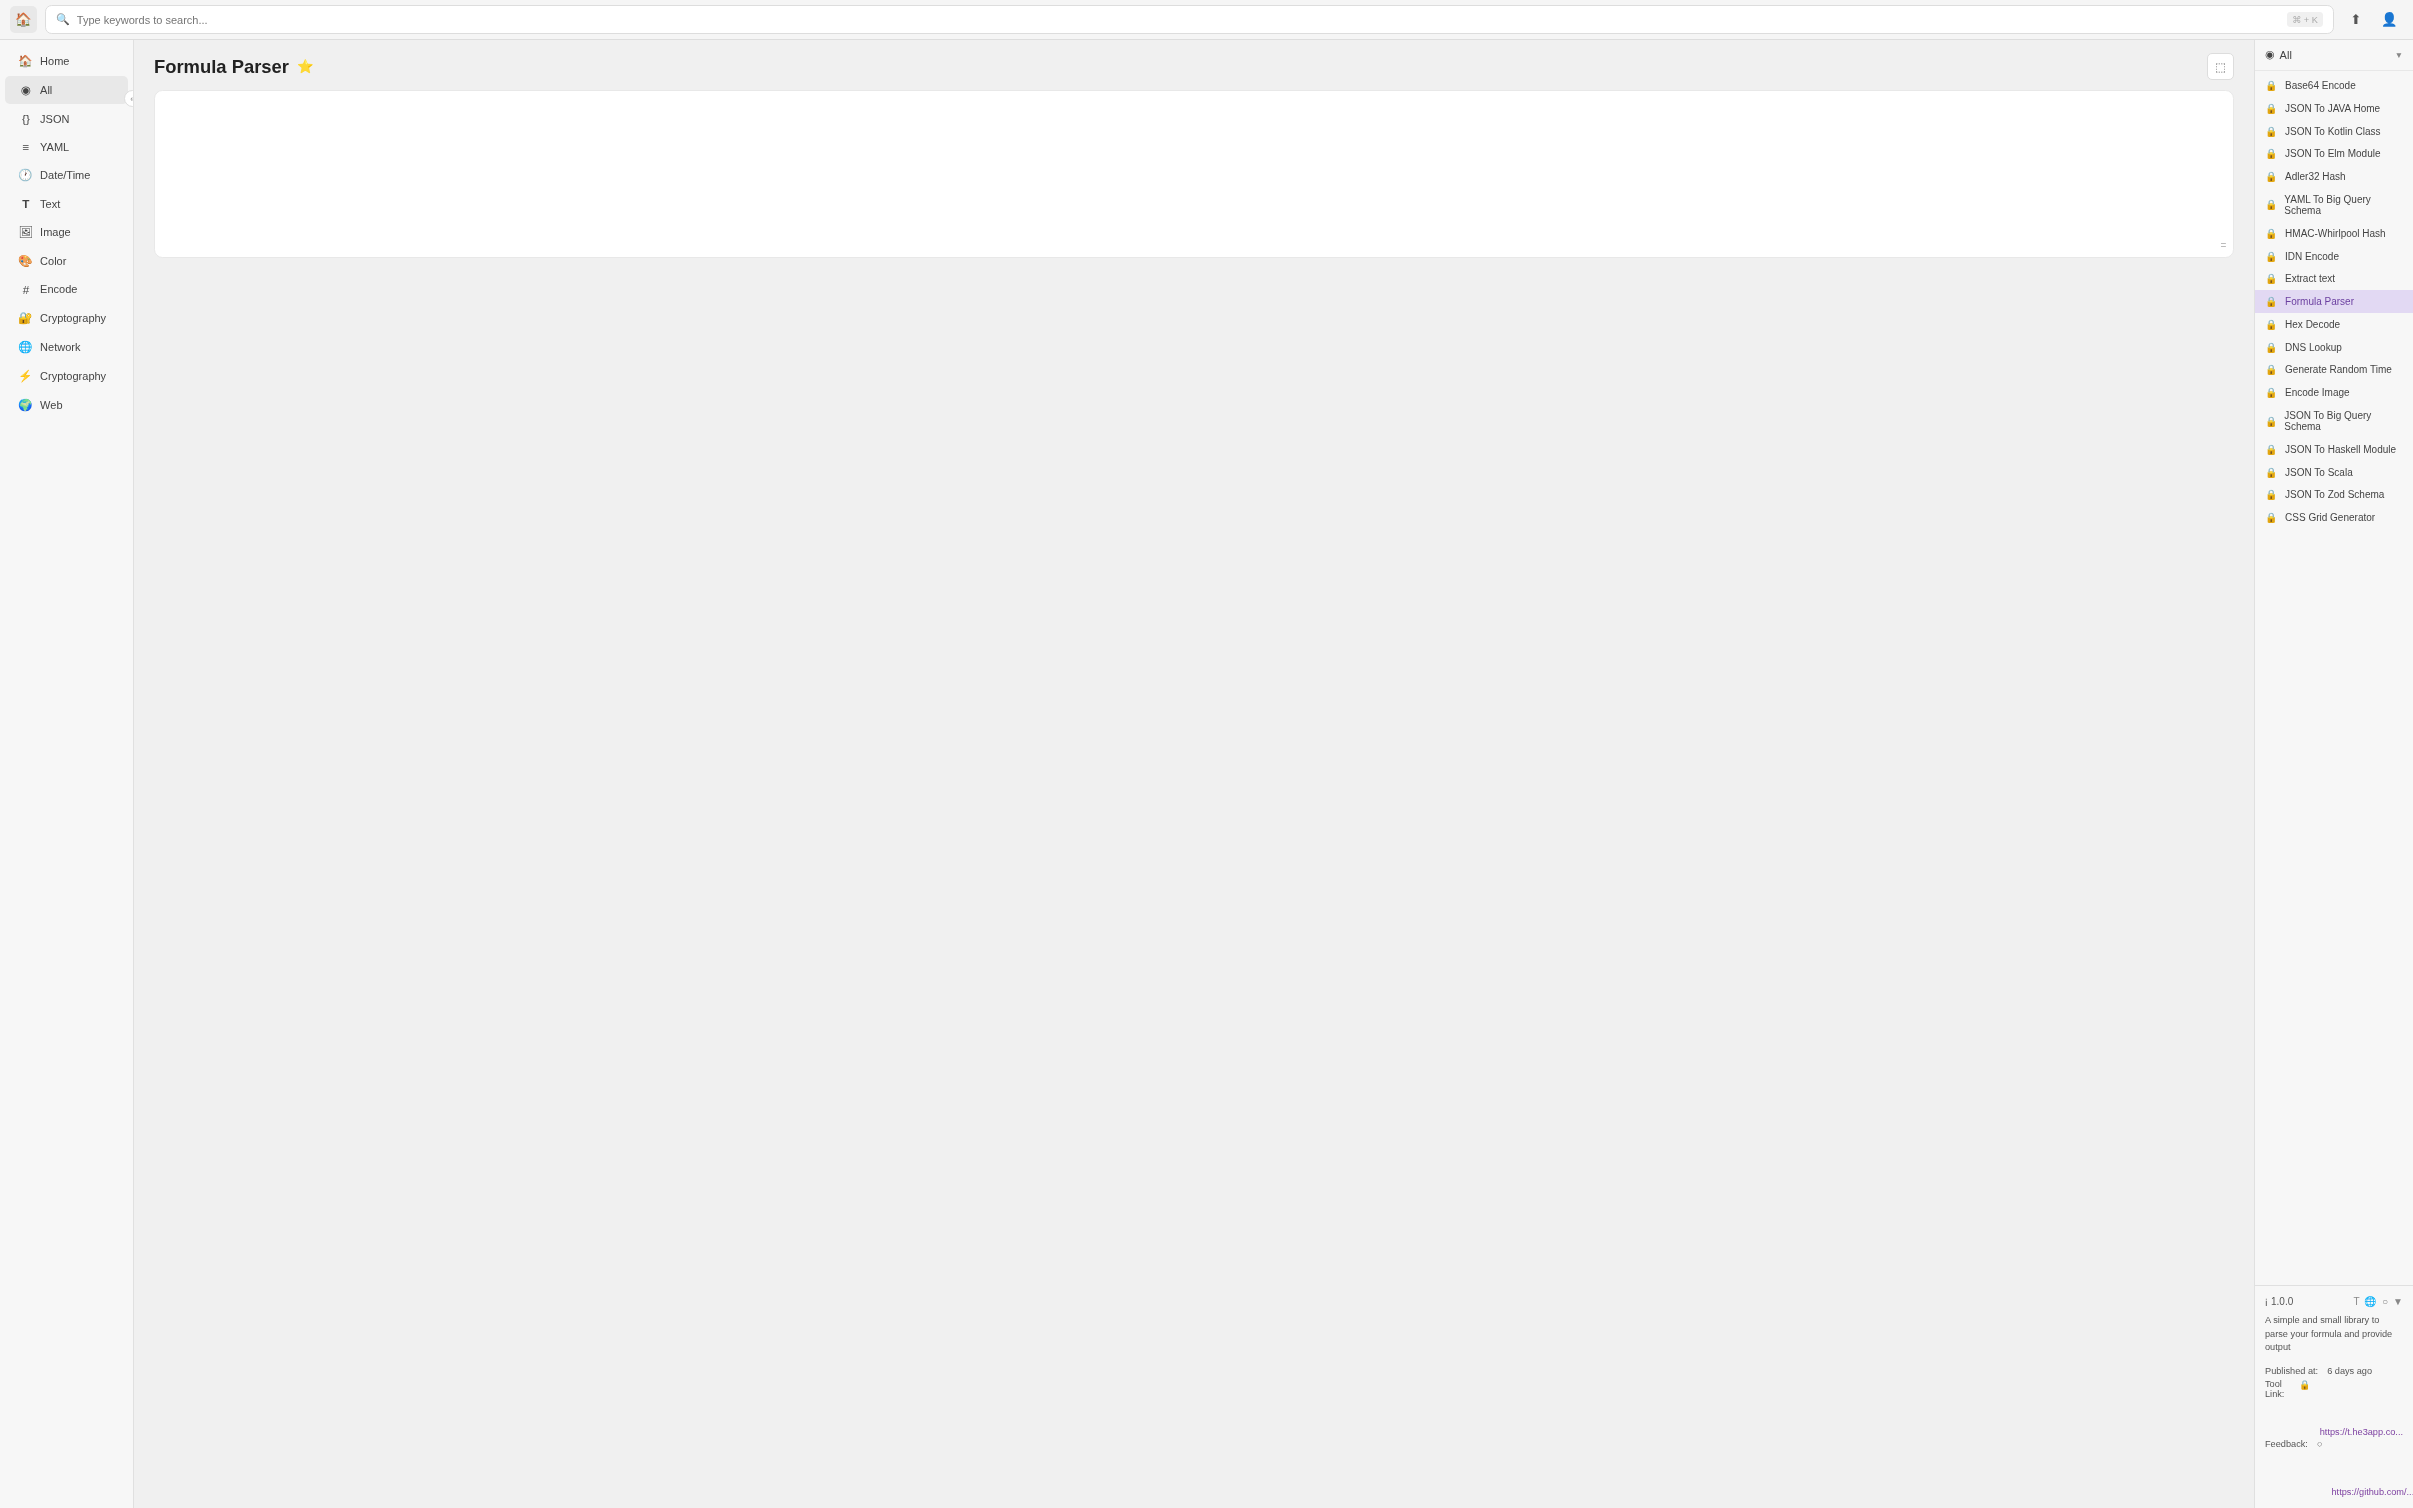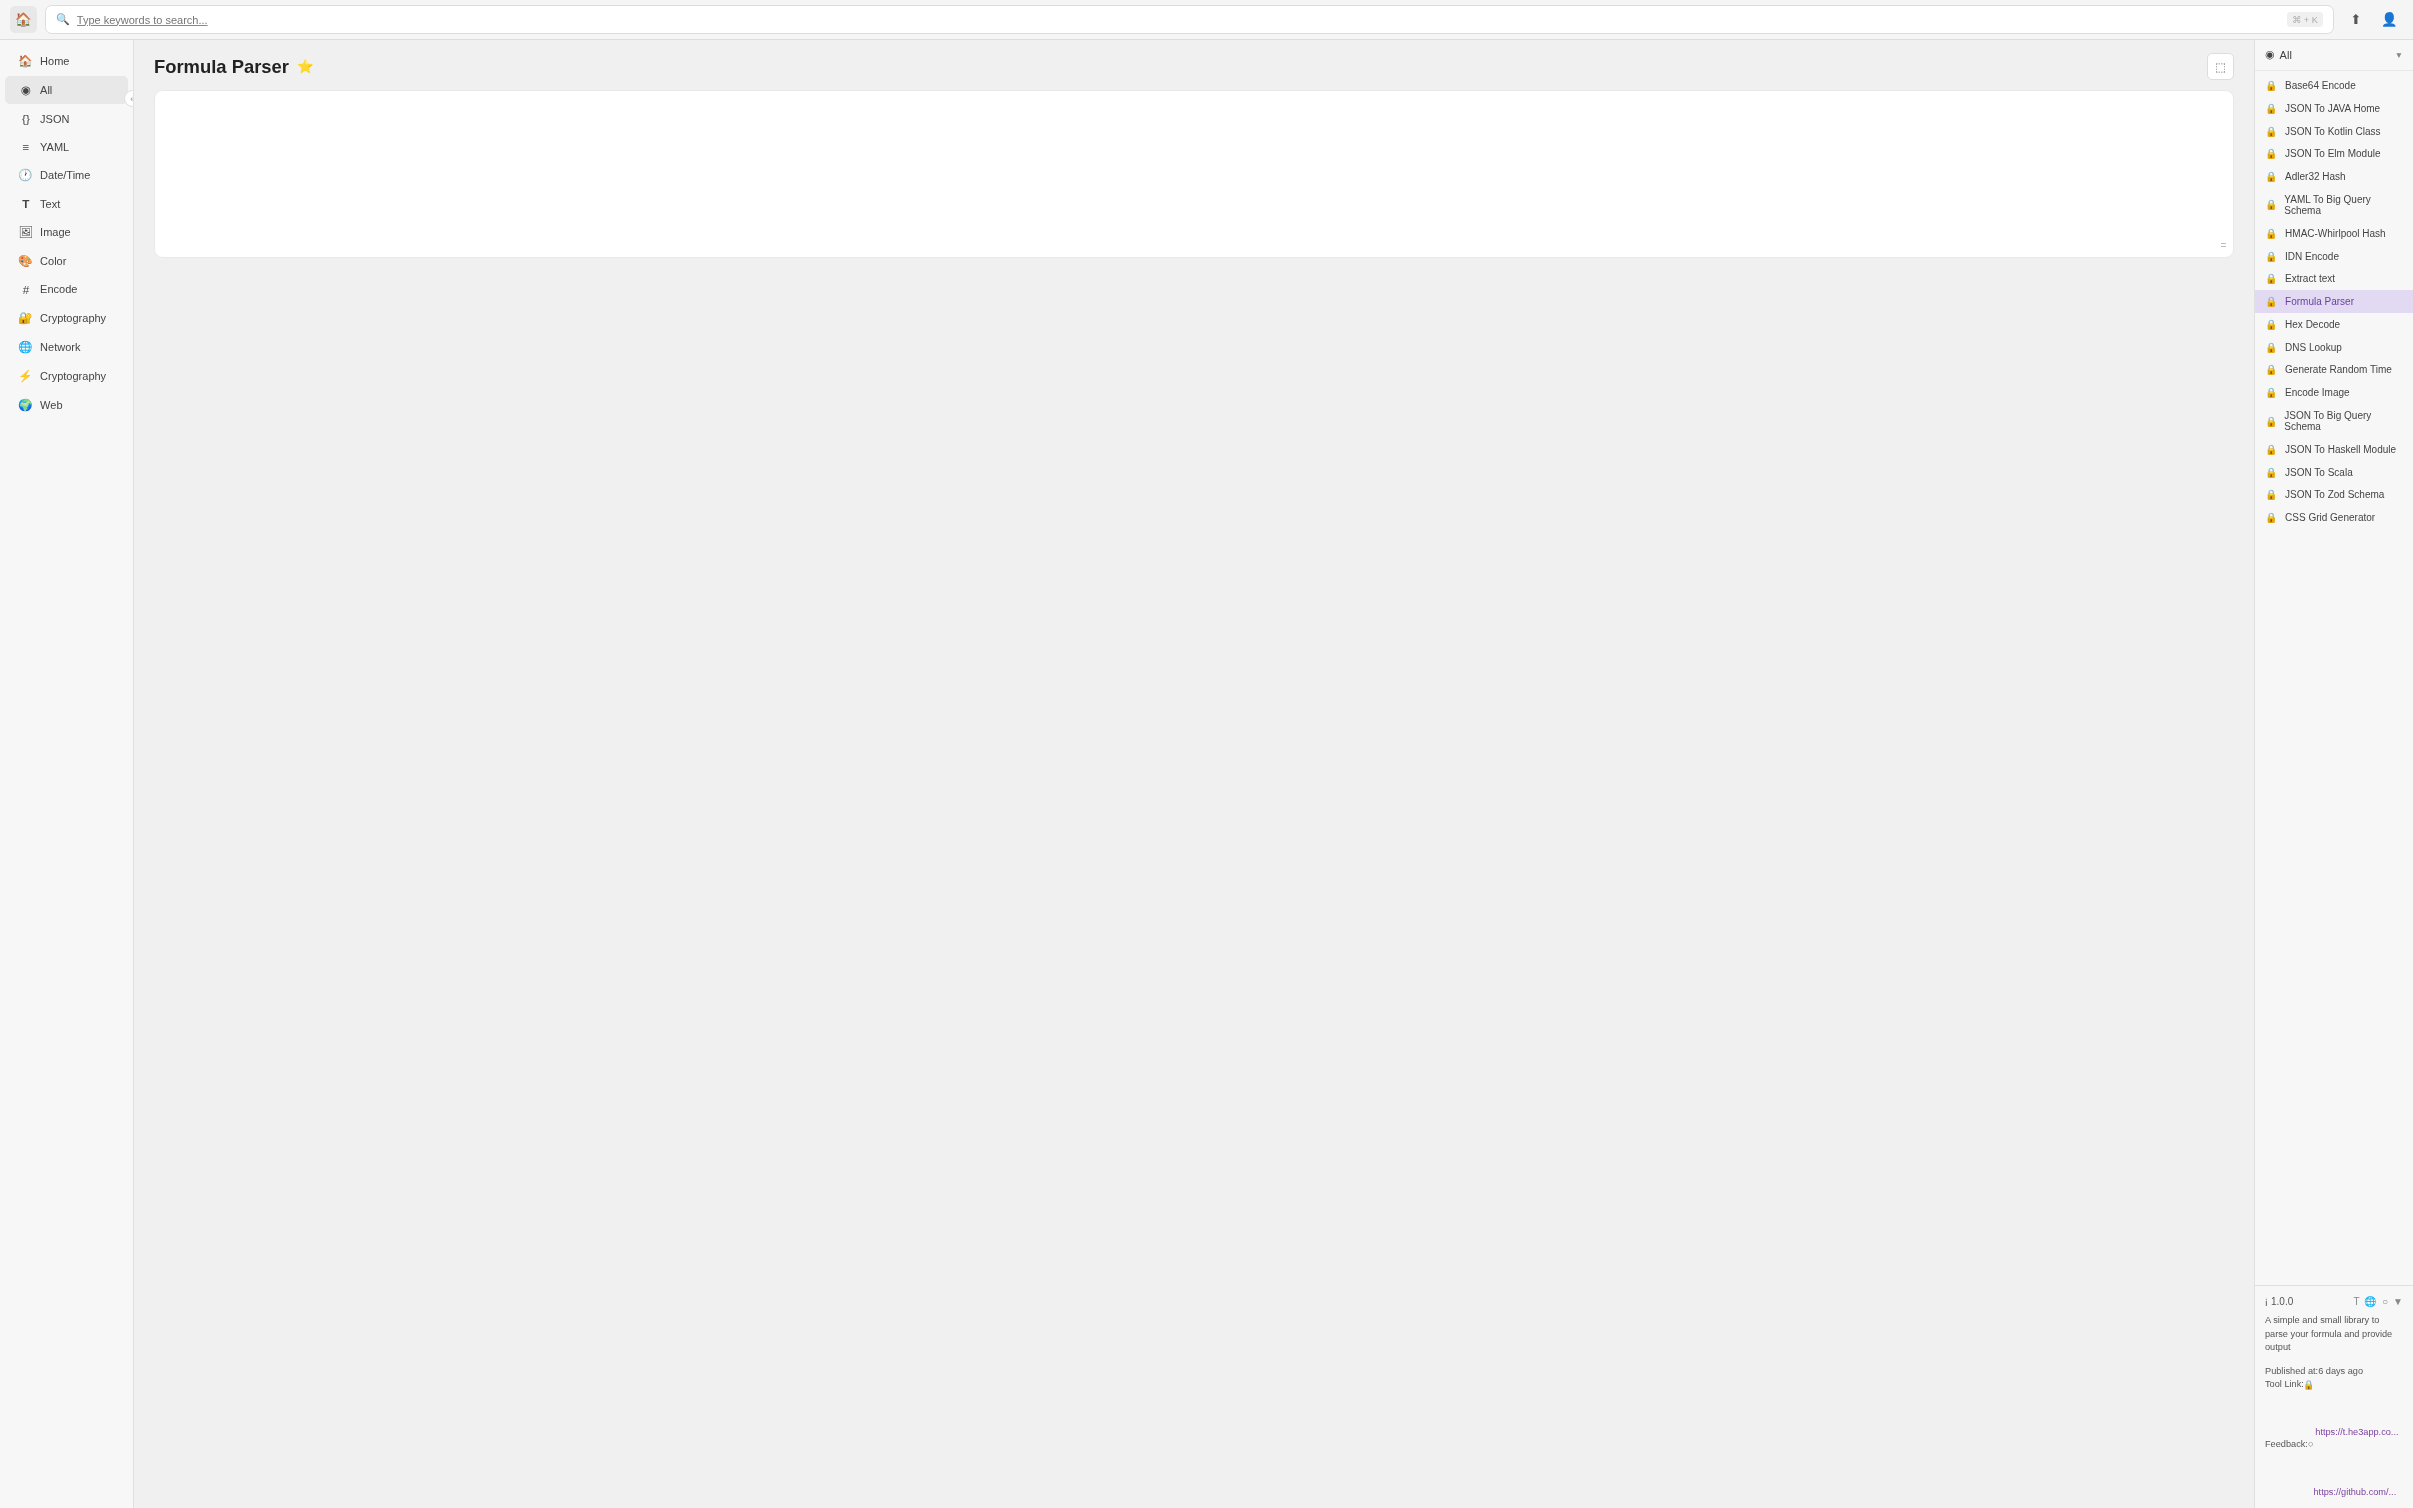--- a/index.html
+++ b/index.html
@@ -4,21 +4,21 @@
   <style>
     * { box-sizing: border-box; margin: 0; padding: 0; }
     body { font-family: -apple-system, BlinkMacSystemFont, 'Segoe UI', sans-serif; background: #f0f0f0; display: flex; flex-direction: column; height: 100vh; overflow: hidden; }
 
     .app-container { display: flex; flex-direction: column; height: 100vh; }
 
     
     .topbar { display: flex; align-items: center; background: #f5f5f5; border-bottom: 0.8px solid #ddd; padding: 5px 10px; gap: 8.4px; height: 40px; }
     .home-btn { width: 27px; height: 27px; border-radius: 5px; border: none; background: #e8e8e8; cursor: pointer; display: flex; align-items: center; justify-content: center; font-size: 13.4px; color: #555; }
     .search-bar { flex: 1; display: flex; align-items: center; background: white; border: 0.8px solid #ddd; border-radius: 6.7px; padding: 0 10px; height: 28.5px; gap: 6.7px; }
-    .search-bar input { border: none; outline: none; flex: 1; font-size: 11px; color: #888; background: transparent; text-decoration: underline; }
+    .search-bar input { border: none; outline: none; flex: 1; font-size: 11px; color: #888; background: transparent; }
     .search-shortcut { font-size: 9.2px; color: #aaa; background: #f0f0f0; border-radius: 3.4px; padding: 1.7px 5px; }
     .topbar-actions { display: flex; gap: 6.7px; }
     .topbar-icon-btn { width: 27px; height: 27px; border-radius: 5px; border: none; background: transparent; cursor: pointer; display: flex; align-items: center; justify-content: center; font-size: 13.4px; color: #555; }
 
     
     .main-layout { display: flex; flex: 1; overflow: hidden; }
 
     
     .sidebar { width: 134px; background: #f7f7f7; border-right: 0.8px solid #e0e0e0; display: flex; flex-direction: column; overflow-y: auto; padding: 6.7px 0; }
     .sidebar-item { display: flex; align-items: center; gap: 6.7px; padding: 6.7px 13.4px; cursor: pointer; font-size: 11px; color: #444; border-radius: 5px; margin: 0.8px 5px; }
@@ -49,21 +49,21 @@
     .panel-item.active { background: #e2d9f3; color: #6b3fa0; font-weight: 500; }
     .panel-item-icon { font-size: 10px; color: #9b69e8; width: 13.4px; text-align: center; }
 
     
     .bottom-info { border-top: 0.8px solid #e0e0e0; padding: 8.4px 10px; background: #f7f7f7; }
     .version-row { display: flex; align-items: center; justify-content: space-between; margin-bottom: 5px; }
     .version-badge { font-size: 10px; color: #555; display: flex; align-items: center; gap: 3.4px; }
     .version-icons { display: flex; gap: 5px; }
     .version-icon { font-size: 10px; color: #888; cursor: pointer; }
     .desc-text { font-size: 9.2px; color: #555; line-height: 1.5; margin-bottom: 11px; }
-    .info-row { font-size: 9.2px; color: #555; margin-bottom: 2.5px; display: flex; gap: 0; }
+    .info-row { font-size: 9.2px; color: #555; margin-bottom: 2.5px; display: flex; gap: 9px; }
     .info-link { color: #7c3fa0; text-decoration: none; font-size: 9.2px; margin-top: 48px; }
 
     
     ::-webkit-scrollbar { width: 3.4px; }
     ::-webkit-scrollbar-thumb { background: #ccc; border-radius: 3.4px; }
   </style>
 </head>
 <body>
 
 <div class="app-container">

